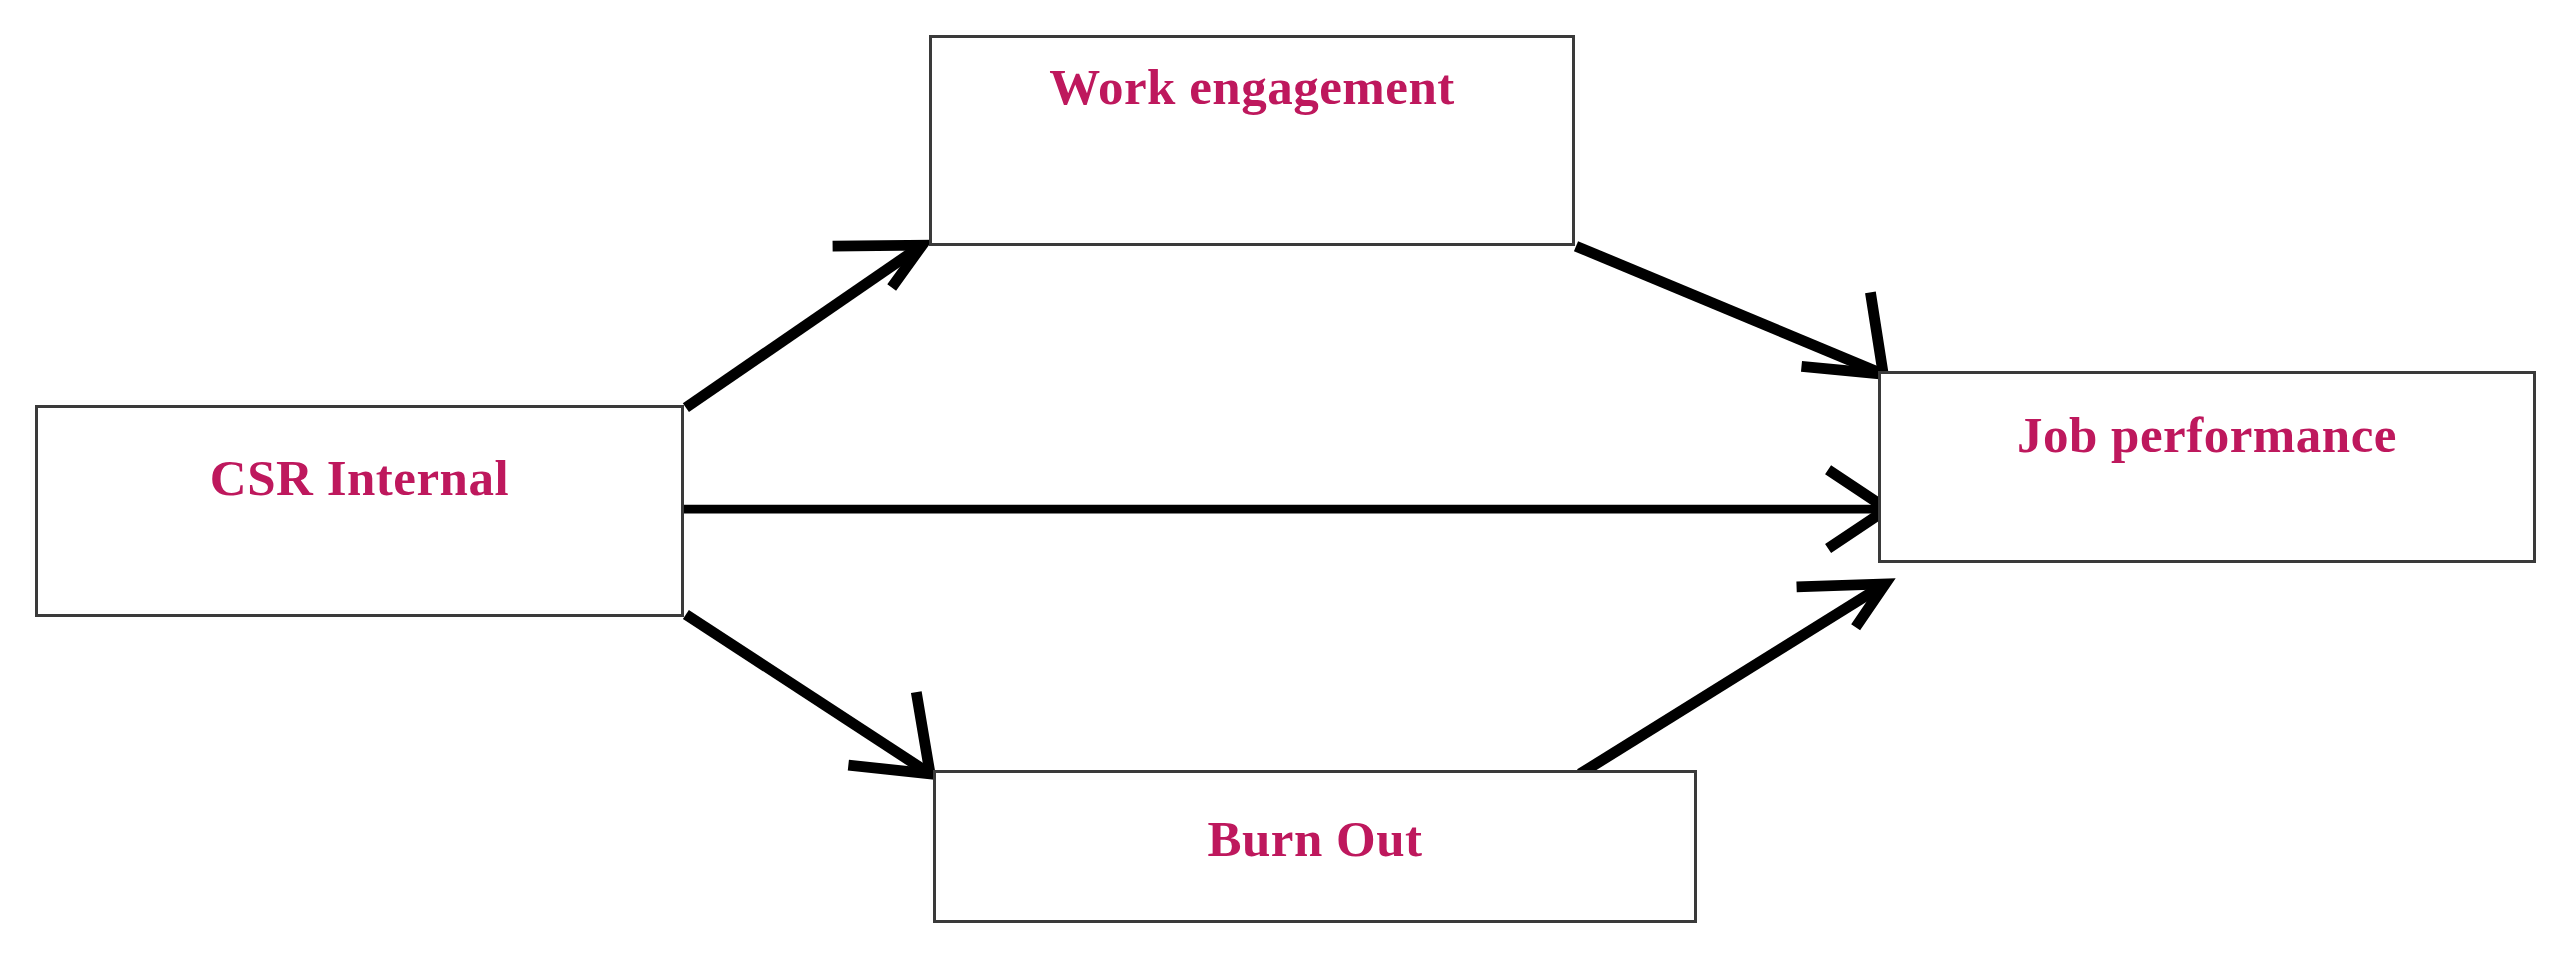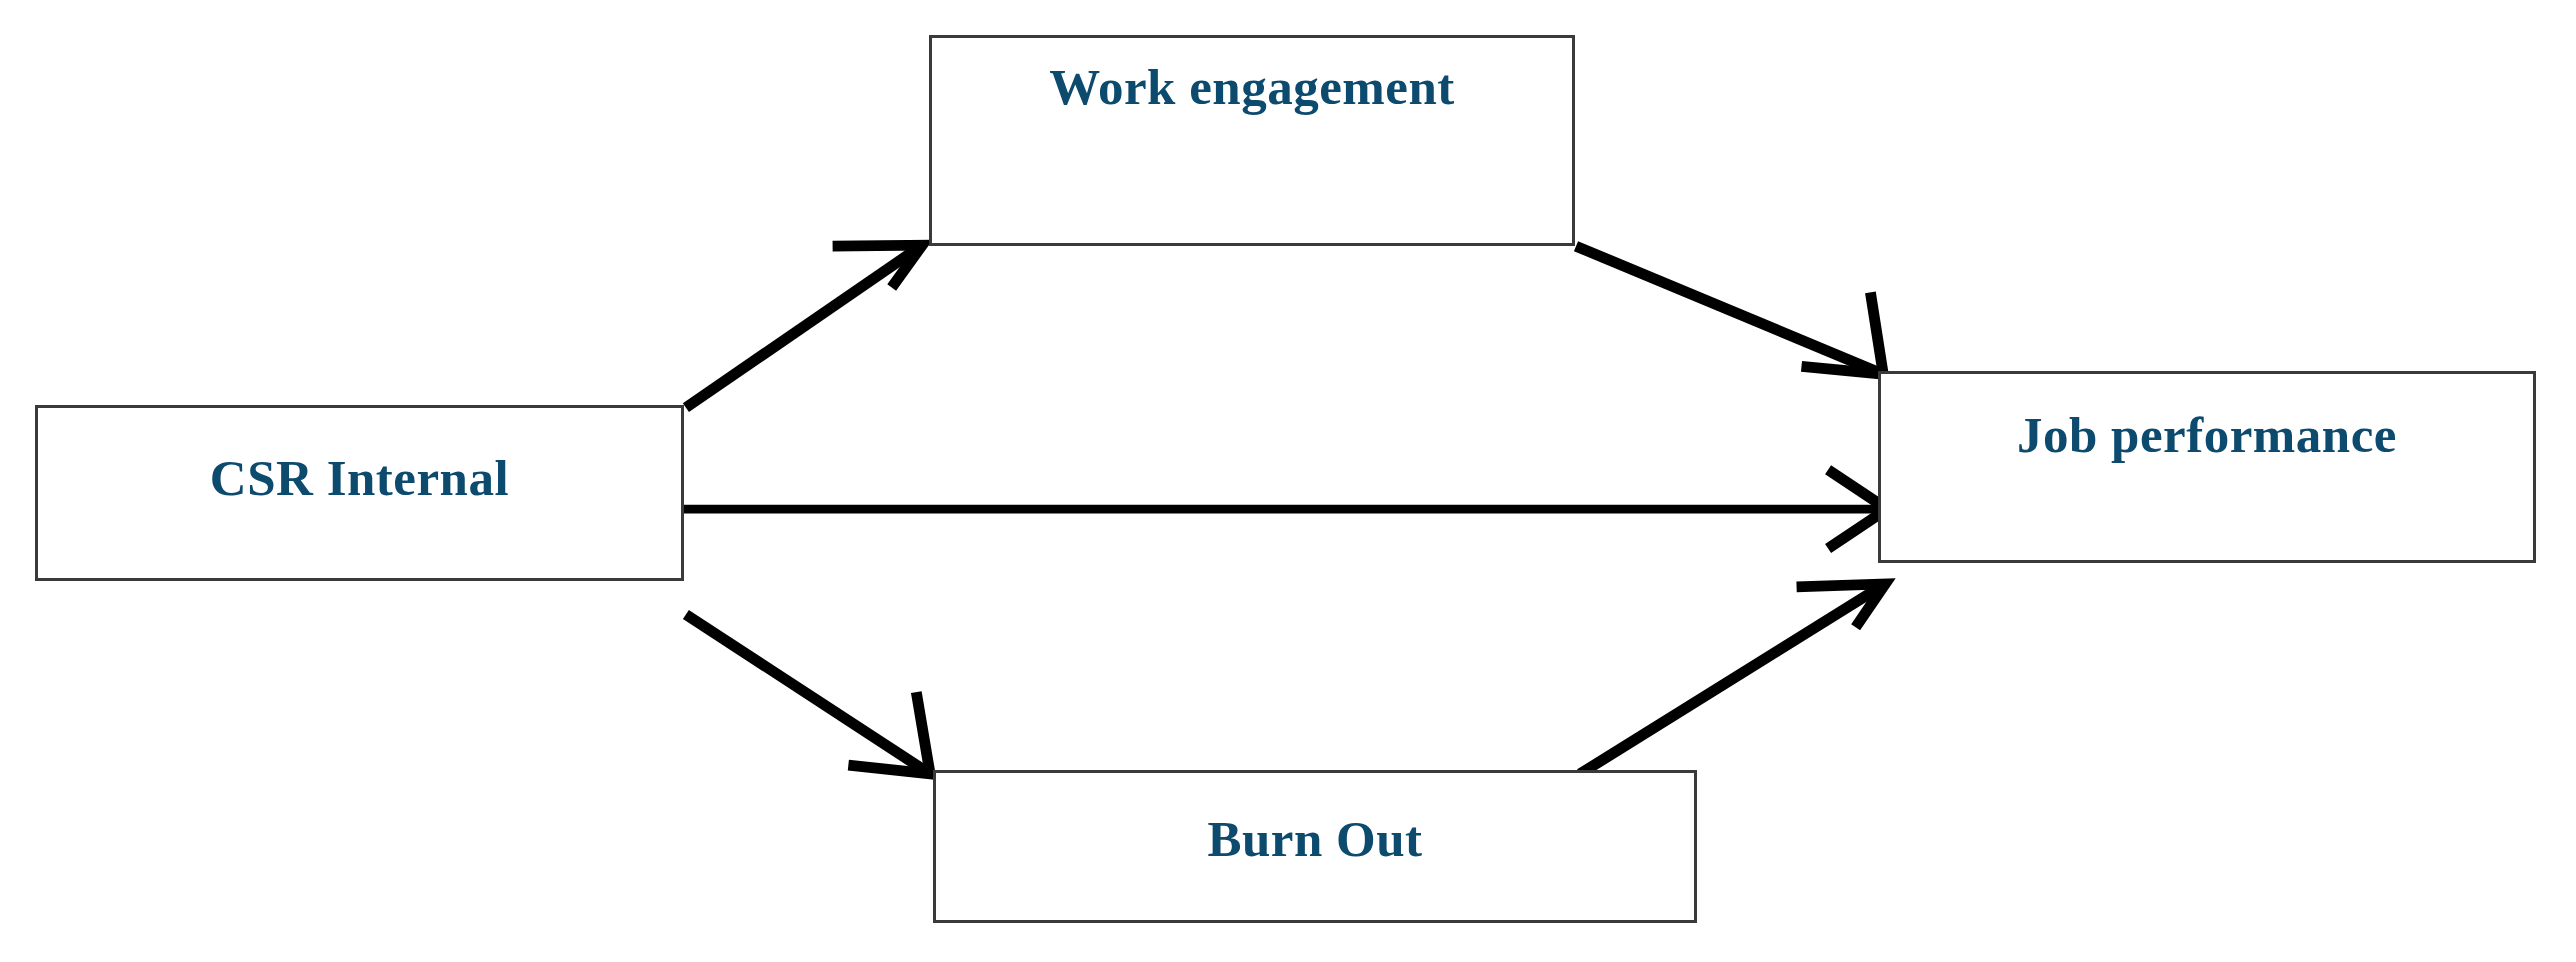--- a/index.html
+++ b/index.html
@@ -29,25 +29,25 @@
     box-sizing: border-box;
     background: #ffffff;
     border: 3px solid #3a3a3a;
     display: flex;
     align-items: flex-start;
     justify-content: center;
   }
   .node-label {
     font-family: "Liberation Serif", "DejaVu Serif", serif;
     font-weight: bold;
-    color: #0c4a6e;
+    color: #be185d;
     white-space: nowrap;
     letter-spacing: 0.5px;
   }
-  #node-csr-internal  { left: 35px;   top: 405px; width: 649px; height: 176px; }
+  #node-csr-internal  { left: 35px;   top: 405px; width: 649px; height: 212px; }
   #node-csr-internal .node-label  { font-size: 51px; padding-top: 41px; }
 
   #node-work-engagement { left: 929px; top: 35px; width: 646px; height: 211px; }
   #node-work-engagement .node-label { font-size: 51px; padding-top: 19.7px; }
 
   #node-burn-out      { left: 933px;  top: 770px; width: 764px; height: 153px; }
   #node-burn-out .node-label      { font-size: 51px; padding-top: 37px; }
 
   #node-job-performance { left: 1878px; top: 371px; width: 658px; height: 192px; }
   #node-job-performance .node-label { font-size: 51px; padding-top: 31.5px; }

